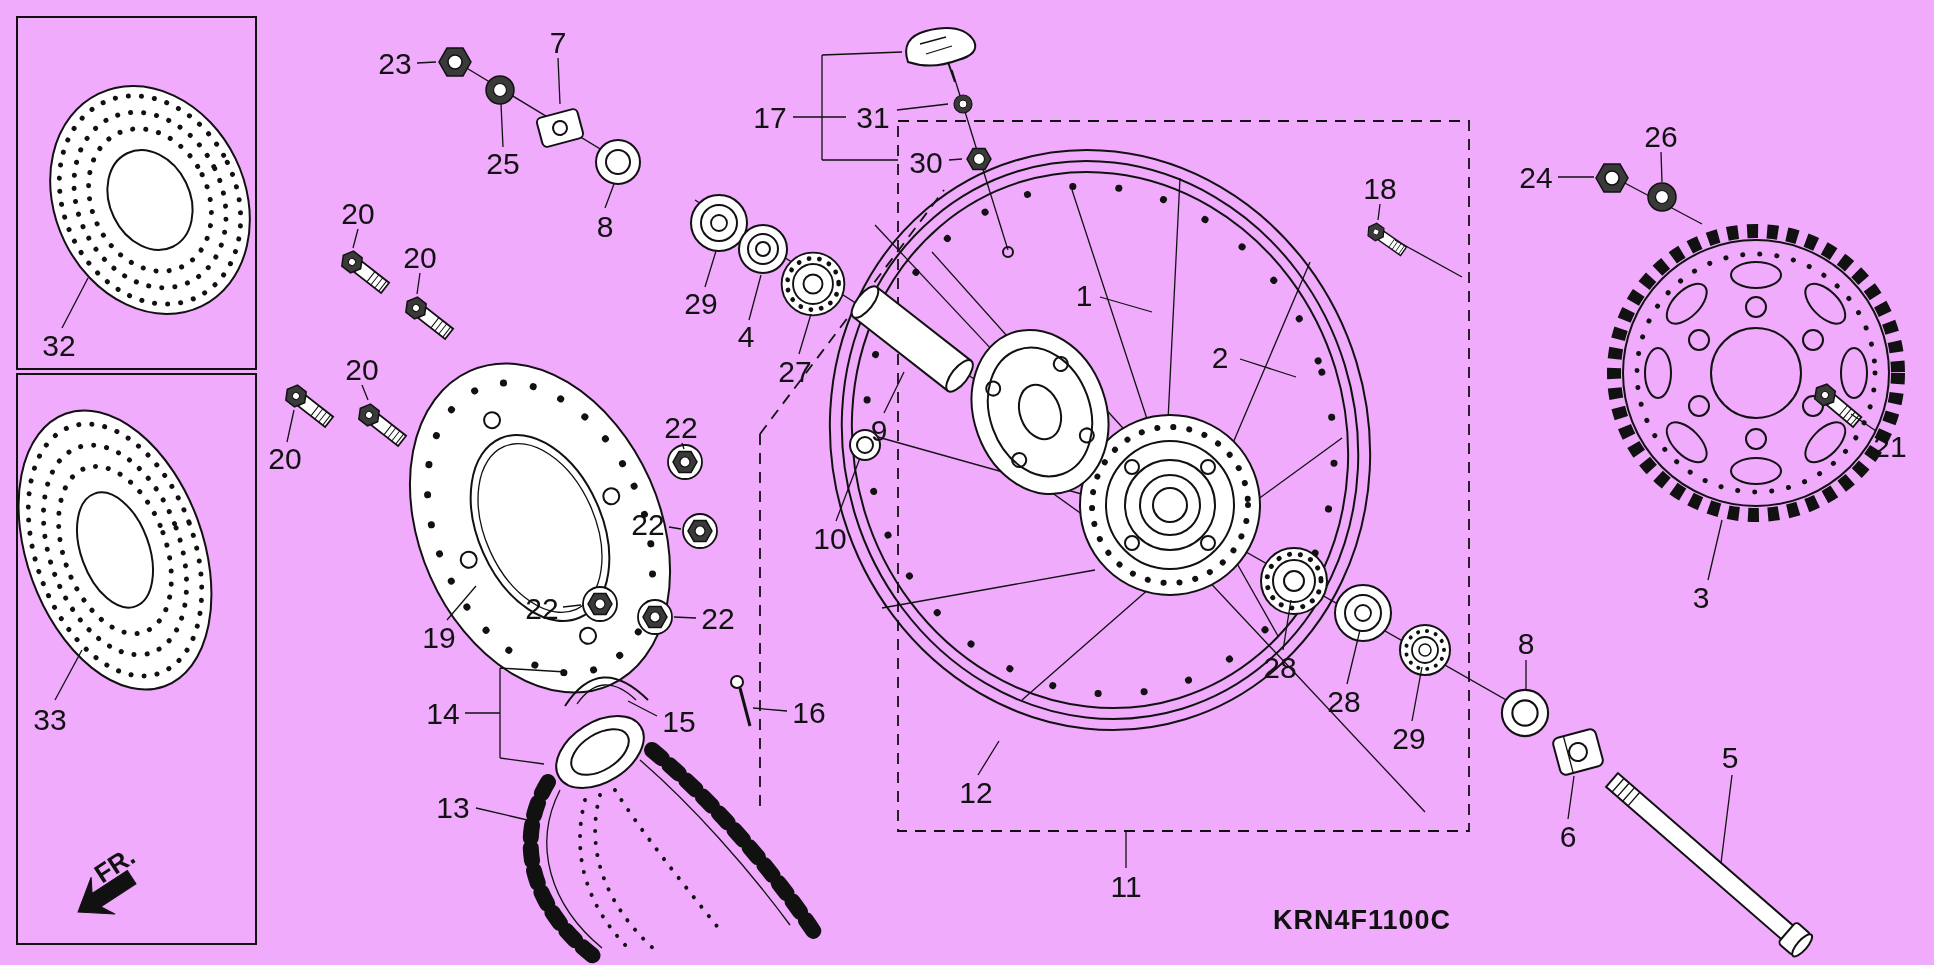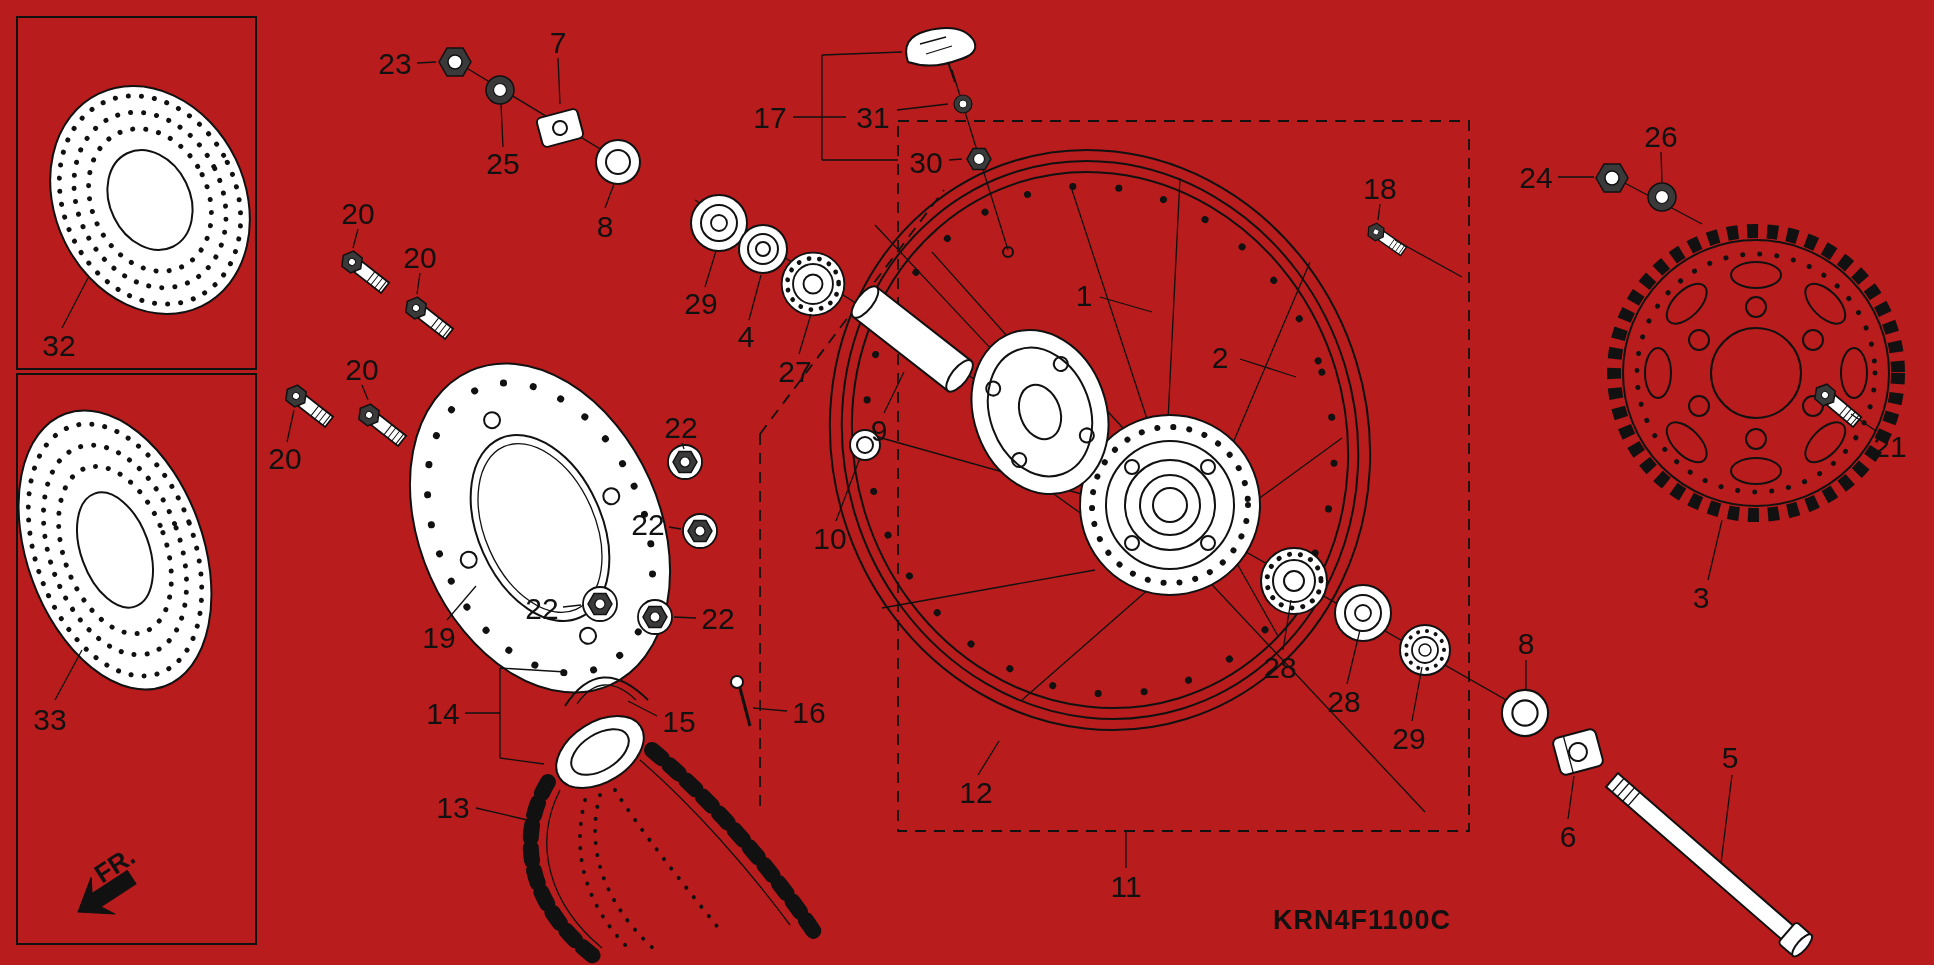--- a/index.html
+++ b/index.html
@@ -1,16 +1,16 @@
 <!DOCTYPE html>
 <html><head>
 <meta charset="utf-8">
 <style>
   html,body{margin:0;padding:0;background:#fff;}
-  .page{position:relative;width:1934px;height:965px;background:#b91c1c;overflow:hidden;
+  .page{position:relative;width:1934px;height:965px;background:#f0abfc;overflow:hidden;
         font-family:"Liberation Sans",sans-serif;}
   svg{position:absolute;top:0;left:0;}
   .ln{fill:none;stroke:#111;stroke-width:2;}
   .fw{fill:#fff;stroke:#111;stroke-width:2;}
   .thin{fill:none;stroke:#111;stroke-width:1.3;}
   .dash{fill:none;stroke:#111;stroke-width:1.8;stroke-dasharray:11 8;}
   .dot{fill:none;stroke:#111;stroke-linecap:round;}
   .part-label{font:30px "Liberation Sans",sans-serif;fill:#111;text-anchor:middle;dominant-baseline:central;}
   .code-text{font:bold 27px "Liberation Sans",sans-serif;fill:#111;text-anchor:middle;letter-spacing:1px;}
   .fr-text{font:bold 26px "Liberation Sans",sans-serif;fill:#111;}

